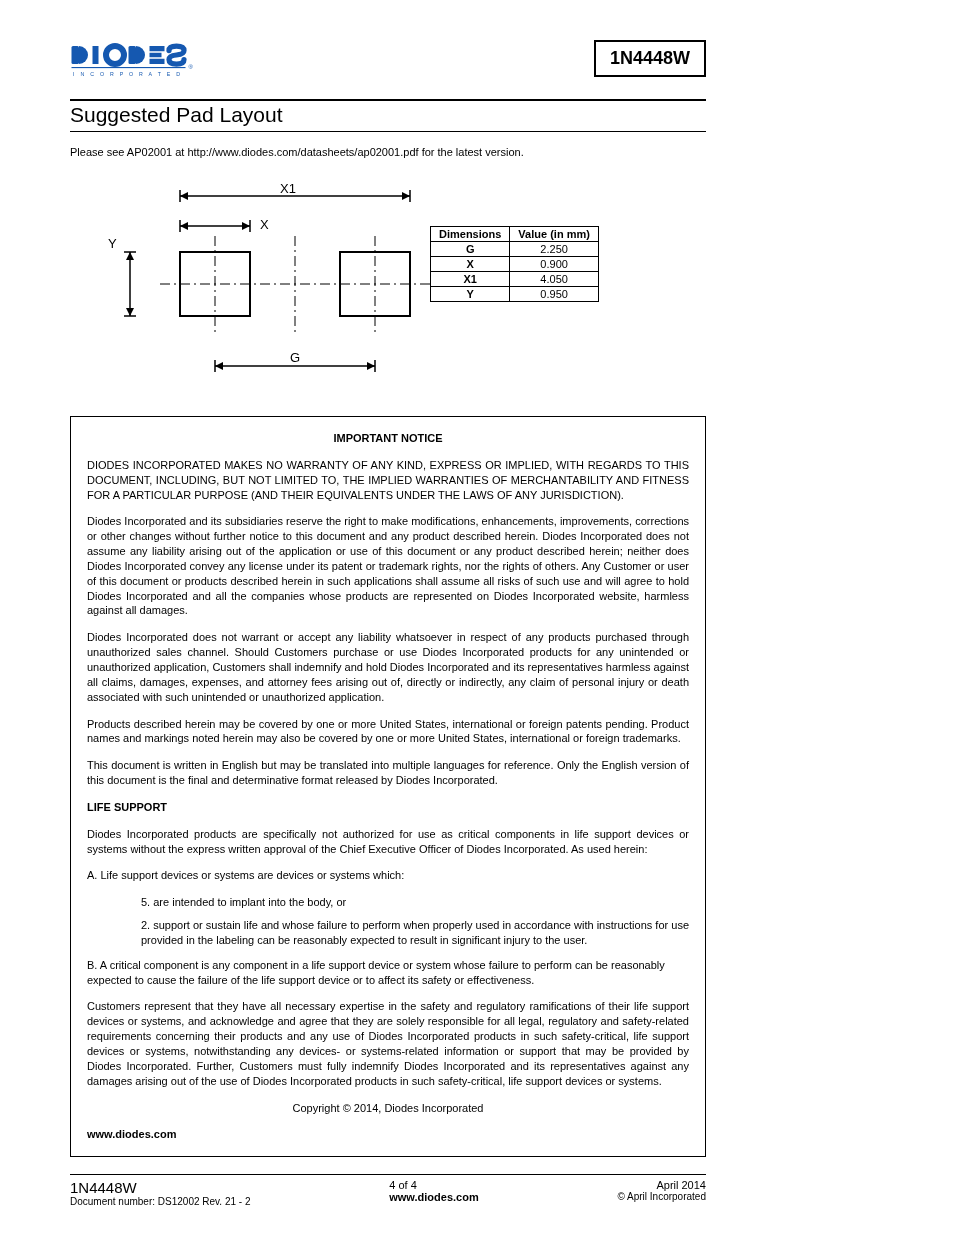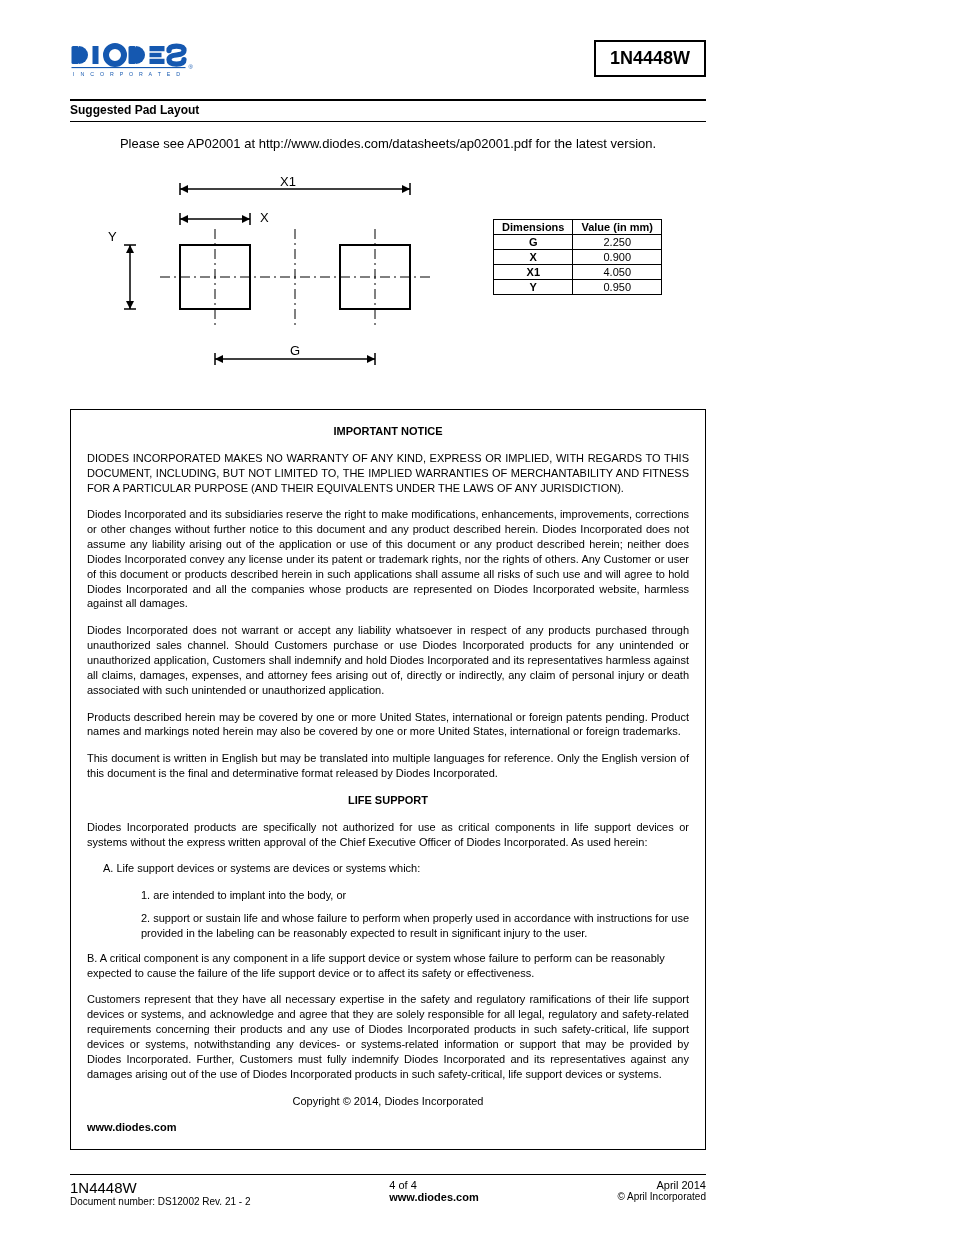--- a/index.html
+++ b/index.html
@@ -30,38 +30,37 @@
     font-weight: bold;
     font-size: 18px;
   }
   .rule {
     height: 2px;
     background: #000;
     margin-top: 10px;
     margin-bottom: 2px;
   }
   .section-title {
-    font-size: 12px;
-    font-weight: bold;
+    font-size: 21px;
+    font-weight: normal;
     margin: 2px 0 4px 0;
   }
   .thinrule {
     height: 1px;
     background: #000;
     margin-bottom: 14px;
   }
   .intro {
-    font-size: 13px;
+    font-size: 11px;
     margin-bottom: 18px;
-    text-align: center;
   }
   .midrow {
     display: flex;
     align-items: flex-start;
-    justify-content: space-between;
+    justify-content: flex-start;
     margin-bottom: 30px;
   }
   .diagram {
     width: 360px;
     height: 210px;
   }
   .dim-table {
     border-collapse: collapse;
     font-size: 11px;
     margin-top: 50px;
@@ -84,26 +83,25 @@
   .notice-title {
     text-align: center;
     font-weight: bold;
     margin-bottom: 12px;
   }
   .notice-box p {
     margin: 0 0 12px 0;
     text-align: justify;
   }
   .life-title {
-    text-align: center;
     font-weight: bold;
     margin: 4px 0 12px 0;
   }
   .list-a {
-    margin: 0 0 12px 16px;
+    margin: 0 0 12px 0;
   }
   .sub-list {
     margin: 6px 0 10px 54px;
   }
   .sub-list div {
     margin-bottom: 8px;
     text-align: justify;
   }
   .footer {
     position: absolute;
@@ -238,21 +236,21 @@
     <p>DIODES INCORPORATED MAKES NO WARRANTY OF ANY KIND, EXPRESS OR IMPLIED, WITH REGARDS TO THIS DOCUMENT, INCLUDING, BUT NOT LIMITED TO, THE IMPLIED WARRANTIES OF MERCHANTABILITY AND FITNESS FOR A PARTICULAR PURPOSE (AND THEIR EQUIVALENTS UNDER THE LAWS OF ANY JURISDICTION).</p>
     <p>Diodes Incorporated and its subsidiaries reserve the right to make modifications, enhancements, improvements, corrections or other changes without further notice to this document and any product described herein. Diodes Incorporated does not assume any liability arising out of the application or use of this document or any product described herein; neither does Diodes Incorporated convey any license under its patent or trademark rights, nor the rights of others.  Any Customer or user of this document or products described herein in such applications shall assume all risks of such use and will agree to hold Diodes Incorporated and all the companies whose products are represented on Diodes Incorporated website, harmless against all damages.</p>
     <p>Diodes Incorporated does not warrant or accept any liability whatsoever in respect of any products purchased through unauthorized sales channel. Should Customers purchase or use Diodes Incorporated products for any unintended or unauthorized application, Customers shall indemnify and hold Diodes Incorporated and its representatives harmless against all claims, damages, expenses, and attorney fees arising out of, directly or indirectly, any claim of personal injury or death associated with such unintended or unauthorized application.</p>
     <p>Products described herein may be covered by one or more United States, international or foreign patents pending.  Product names and markings noted herein may also be covered by one or more United States, international or foreign trademarks.</p>
     <p>This document is written in English but may be translated into multiple languages for reference.  Only the English version of this document is the final and determinative format released by Diodes Incorporated.</p>
 
     <div class="life-title">LIFE SUPPORT</div>
     <p>Diodes Incorporated products are specifically not authorized for use as critical components in life support devices or systems without the express written approval of the Chief Executive Officer of Diodes Incorporated. As used herein:</p>
     <div class="list-a">A.   Life support devices or systems are devices or systems which:</div>
     <div class="sub-list">
-      <div>1. are intended to implant into the body, or</div>
+      <div>5. are intended to implant into the body, or</div>
       <div>2. support or sustain life and whose failure to perform when properly used in accordance with instructions for use provided in the labeling can be reasonably expected to result in significant injury to the user.</div>
     </div>
     <p style="text-align:left">B.   A critical component is any component in a life support device or system whose failure to perform can be reasonably expected to cause the failure of the life support device or to affect its safety or effectiveness.</p>
     <p>Customers represent that they have all necessary expertise in the safety and regulatory ramifications of their life support devices or systems, and acknowledge and agree that they are solely responsible for all legal, regulatory and safety-related requirements concerning their products and any use of Diodes Incorporated products in such safety-critical, life support devices or systems, notwithstanding any devices- or systems-related information or support that may be provided by Diodes Incorporated.  Further, Customers must fully indemnify Diodes Incorporated and its representatives against any damages arising out of the use of Diodes Incorporated products in such safety-critical, life support devices or systems.</p>
     <p style="text-align:center">Copyright © 2014, Diodes Incorporated</p>
     <p style="font-weight:bold;text-align:left;margin-bottom:0">www.diodes.com</p>
   </div>
 
   <div class="footer">
     <div class="left">

